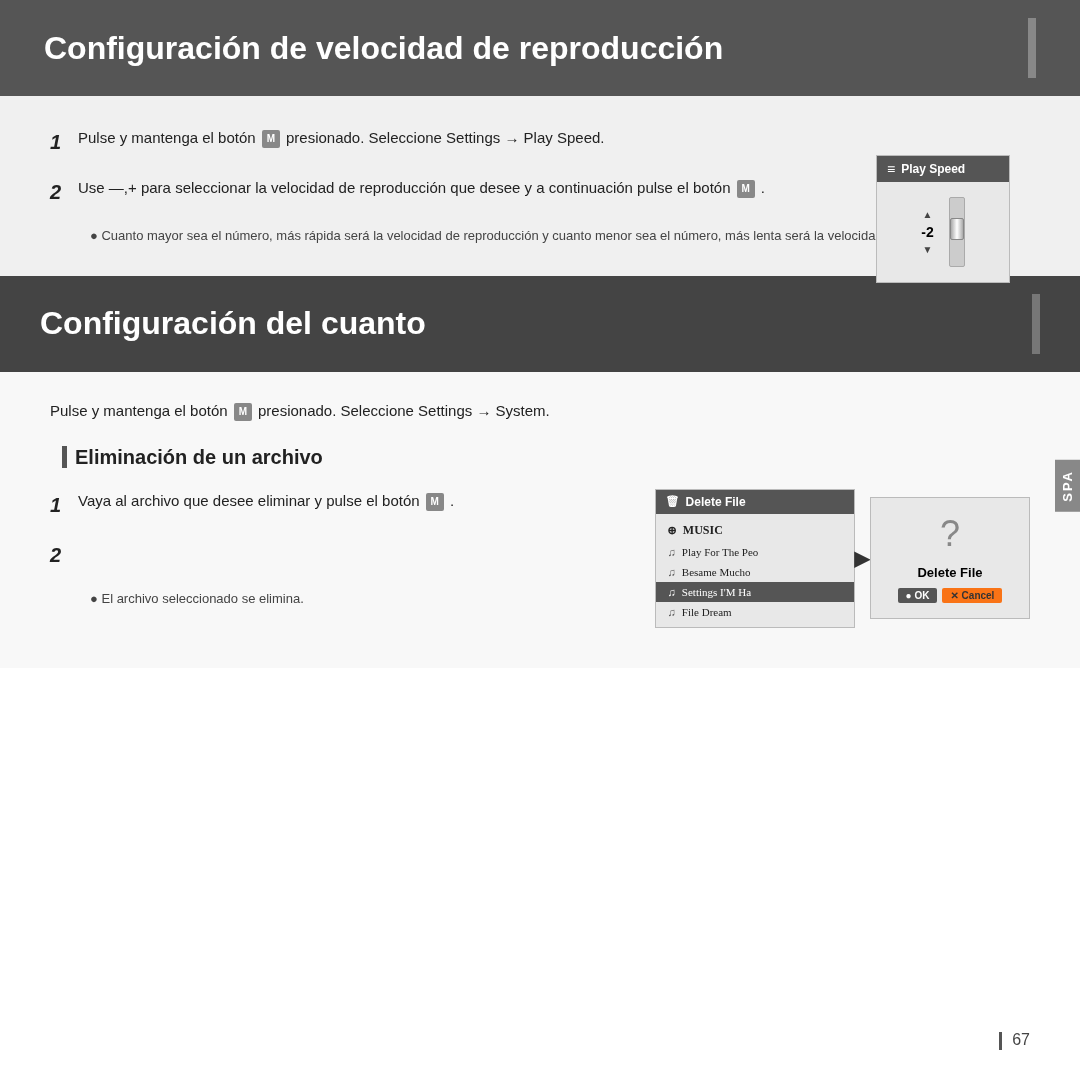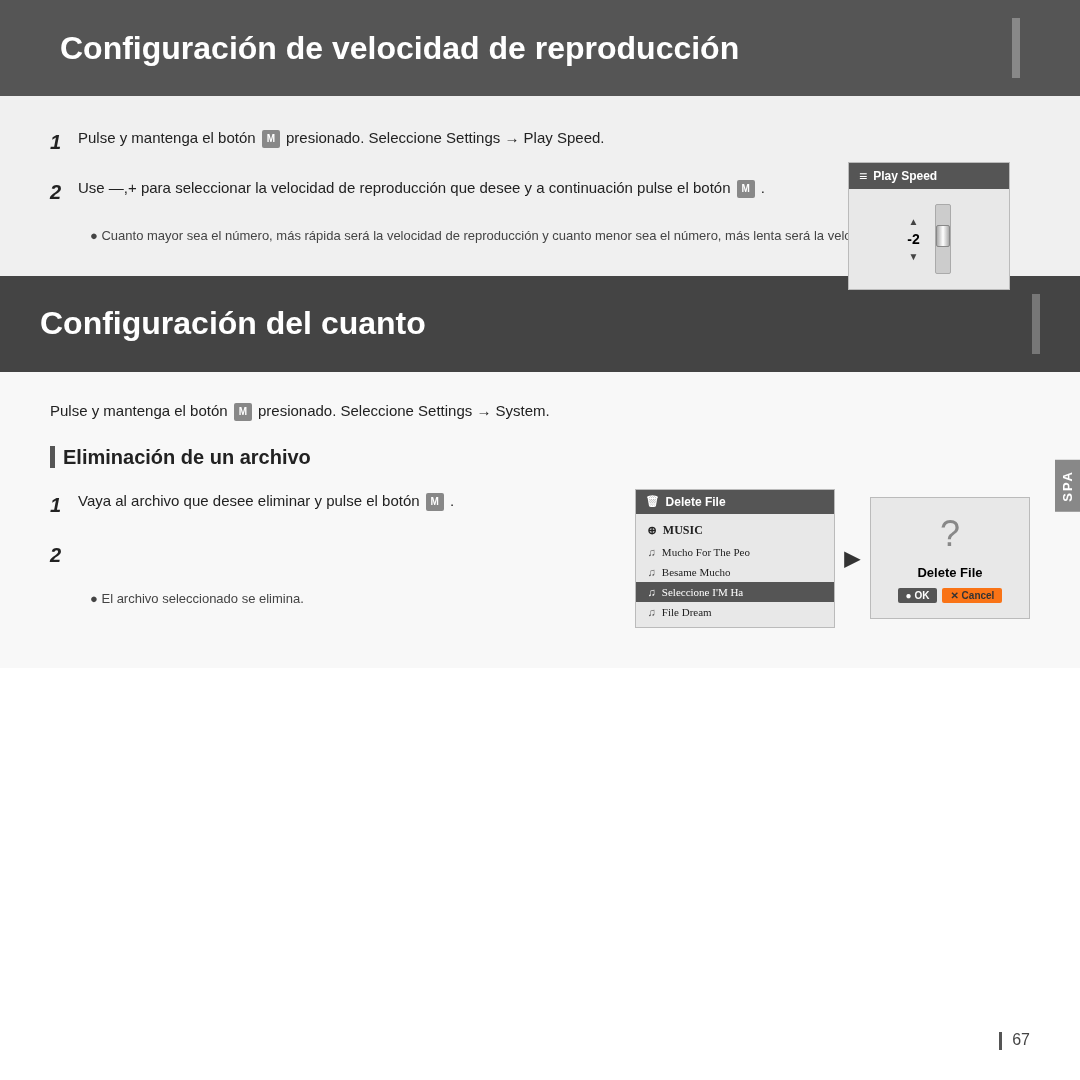--- a/index.html
+++ b/index.html
@@ -17,21 +17,21 @@
       background: #f0f0f0;
       padding: 0 0 30px 0;
     }
 
     
     .section-header {
       background: #555555;
       color: white;
       font-size: 32px;
       font-weight: bold;
-      padding: 18px 60px;
+      padding: 18px 44px;
       display: flex;
       align-items: center;
       margin-bottom: 30px;
     }
     .section-header::after {
       content: '';
       display: block;
       width: 8px;
       background: #888;
       height: 60px;
@@ -87,23 +87,23 @@
       text-align: center;
       line-height: 18px;
       border-radius: 2px;
       vertical-align: middle;
       margin: 0 2px;
     }
 
     
     .play-speed-widget {
       position: absolute;
-      top: 162px;
+      top: 155px;
       right: 70px;
-      width: 162px;
+      width: 134px;
       background: #e8e8e8;
       border: 1px solid #bbb;
       font-size: 12px;
     }
 
     .play-speed-header {
       background: #555;
       color: white;
       padding: 5px 10px;
       font-size: 12px;
@@ -197,20 +197,21 @@
 
     .subsection-title {
       font-size: 20px;
       font-weight: bold;
       color: #222;
       padding: 0 50px;
       margin-bottom: 20px;
       display: flex;
       align-items: center;
       gap: 8px;
+      margin-left: 12px;
     }
 
     .subsection-title::before {
       content: '';
       display: block;
       width: 5px;
       height: 22px;
       background: #555;
     }
 
@@ -220,21 +221,21 @@
       gap: 30px;
     }
 
     .bottom-text {
       flex: 1;
     }
 
     
     .delete-widget-area {
       display: flex;
-      gap: 10px;
+      gap: 0;
       align-items: center;
     }
 
     .delete-file-box {
       width: 200px;
       background: #e8e8e8;
       border: 1px solid #bbb;
       font-size: 12px;
     }
 
@@ -457,29 +458,29 @@
         <div class="delete-file-header">
           <span>Delete File</span>
         </div>
         <div class="delete-file-body">
           <div class="file-item music-folder">
             <span class="folder-icon"></span>
             <span>MUSIC</span>
           </div>
           <div class="file-item">
             <span class="music-icon"></span>
-            <span>Mucho For The Peo</span>
+            <span>Play For The Peo</span>
           </div>
           <div class="file-item">
             <span class="music-icon"></span>
             <span>Besame Mucho</span>
           </div>
           <div class="file-item selected">
             <span class="music-icon"></span>
-            <span>Seleccione I'M Ha</span>
+            <span>Settings I'M Ha</span>
           </div>
           <div class="file-item">
             <span class="music-icon"></span>
             <span>File Dream</span>
           </div>
         </div>
       </div>
 
       <div class="arrow-right">▶</div>
 

